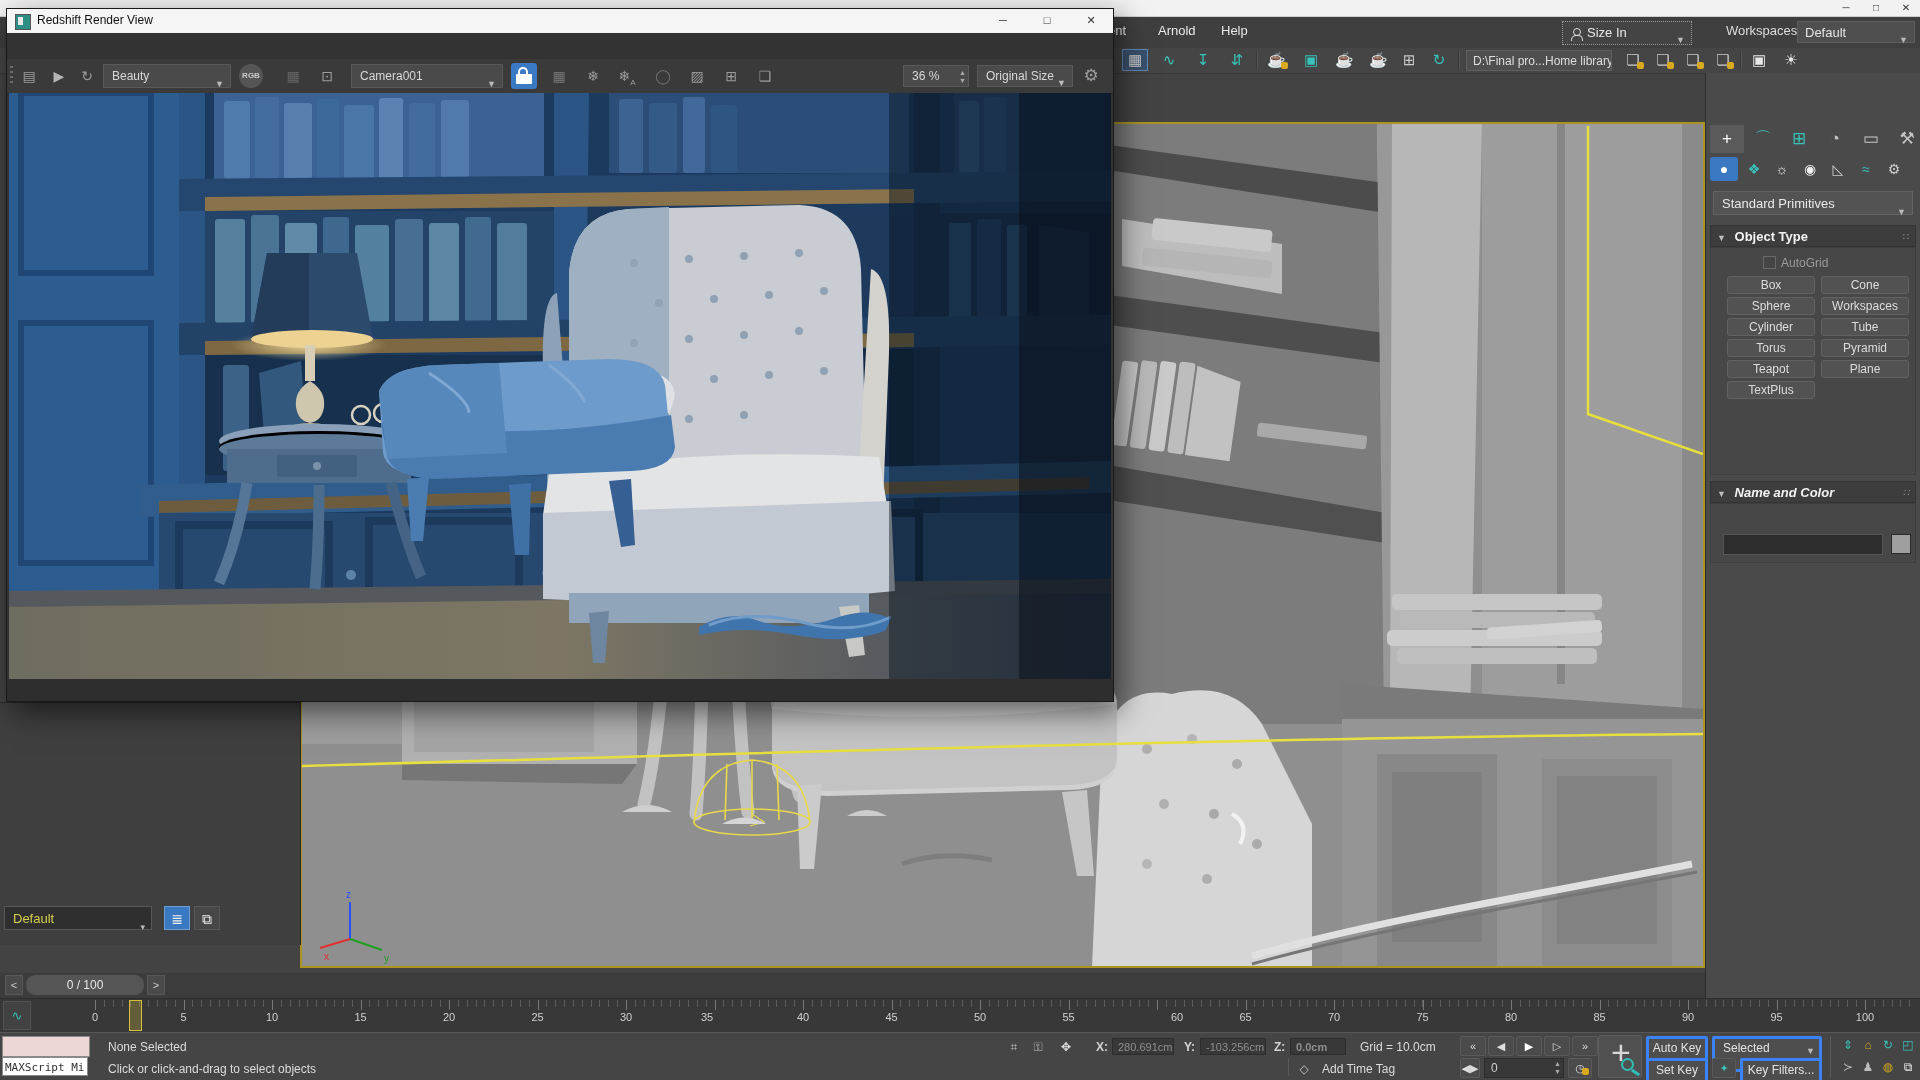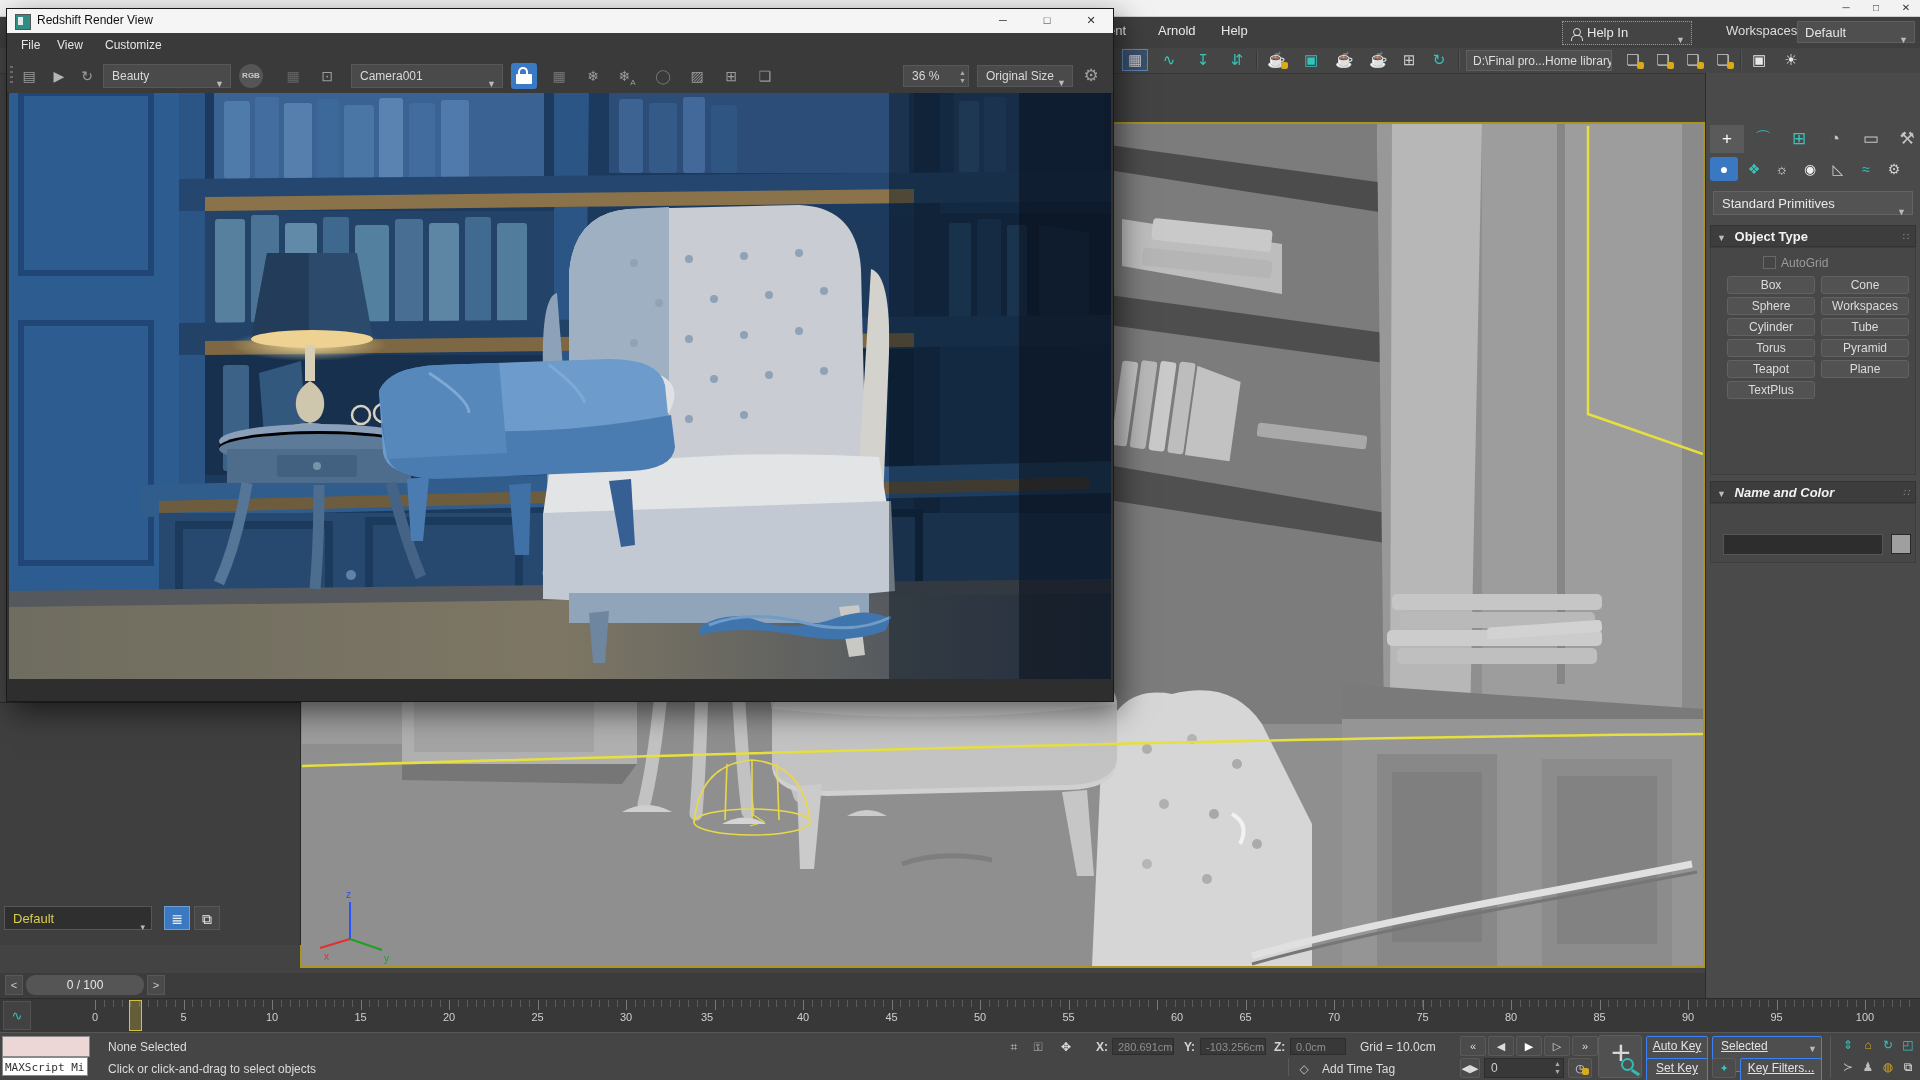--- a/index.html
+++ b/index.html
@@ -86,22 +86,22 @@
   .coord-field{position:absolute;top:5px;height:17px;background:#383838;border:1px solid #2d2d2d;
     color:#8f8f8f;font-size:11px;line-height:17px;padding-left:5px;box-sizing:border-box;}
   .sb-sep{position:absolute;width:1px;background:#5a5a5a;}
   .pb-btn{position:absolute;width:26px;height:20px;background:#4b4b4b;border:1px solid #5a5a5a;border-radius:2px;
     color:#ddd;font-size:11px;text-align:center;line-height:18px;box-sizing:border-box;}
   #bigkey{position:absolute;left:1598px;top:2px;width:44px;height:43px;background:#505050;border:1px solid #5e5e5e;
     border-radius:3px;box-sizing:border-box;}
   #bigkey .plus{position:absolute;left:0;top:-3px;width:44px;text-align:center;font-size:34px;color:#d8d8d8;}
   #bigkey .keyring{position:absolute;right:7px;bottom:6px;width:9px;height:9px;border:2.5px solid #2fbdb5;border-radius:50%;}
   #bigkey .keystem{position:absolute;right:1px;bottom:3px;width:9px;height:3px;background:#2fbdb5;transform:rotate(35deg);}
-  .kbtn{position:absolute;height:36px;background:#4e4e4e;border:1px solid #3b82f6;border-radius:2px;
-    color:#e2e2e2;font-size:12px;text-align:center;box-sizing:border-box;line-height:18px;text-decoration:underline;}
+  .kbtn{position:absolute;height:36px;background:#4e4e4e;border:3px solid #3b82f6;border-radius:2px;
+    color:#e2e2e2;font-size:12px;text-align:center;box-sizing:border-box;line-height:18px;}
   #frame-field{position:absolute;left:1484px;top:25px;width:80px;height:20px;background:#383838;border:1px solid #2d2d2d;
     color:#cfcfcf;font-size:12px;line-height:18px;padding-left:6px;box-sizing:border-box;}
   .spin{position:absolute;right:2px;top:1px;font-size:7px;color:#aaa;line-height:8px;}
   
   #rs-window{left:6px;top:8px;width:1106px;height:692px;background:#323232;border:1px solid #191919;
     box-shadow:6px 10px 28px rgba(0,0,0,.55);z-index:30;}
   #rs-titlebar{position:absolute;left:0;top:0;width:100%;height:24px;background:#f5f5f5;}
   #rs-appicon{position:absolute;left:8px;top:5px;width:14px;height:14px;background:#2d8e86;border:1px solid #555;}
   #rs-appicon::after{content:"";position:absolute;left:2px;top:2px;width:5px;height:8px;background:#e8e8e8;}
   #rs-title{position:absolute;left:30px;top:4px;color:#111;font-size:12px;}
@@ -130,21 +130,21 @@
   <span class="wbtn" style="left:1832px;">─</span>
   <span class="wbtn" style="left:1862px;">□</span>
   <span class="wbtn" style="left:1892px;">✕</span>
 </div>
 
 <div class="abs" id="menu-row">
   <span class="menu-item" style="left:1108px;">ent</span>
   <span class="menu-item" style="left:1158px;">Arnold</span>
   <span class="menu-item" style="left:1221px;">Help</span>
   <div class="abs" id="signin">
-    <span class="person"></span><span>Help In</span>
+    <span class="person"></span><span>Size In</span>
     <span class="dd-arrow" style="margin-top:7px;">▼</span>
   </div>
   <span class="abs" id="workspaces-label">Workspaces:</span>
   <div class="abs" id="workspace-dd">
     <span>Default</span>
     <span class="dd-arrow" style="margin-top:7px;">▼</span>
   </div>
 </div>
 
 <div class="abs" id="main-toolbar">
@@ -356,21 +356,21 @@
 
   <span class="st-ic" style="left:1004px;top:5px;">⌗</span>
   <span class="st-ic" style="left:1028px;top:5px;">⚿</span>
   <span class="st-ic" style="left:1056px;top:5px;color:#e0e0e0;">✥</span>
 
   <span class="coord-lab" style="left:1096px;">X:</span>
   <span class="coord-field" style="left:1112px;width:62px;">280.691cm</span>
   <span class="coord-lab" style="left:1184px;">Y:</span>
   <span class="coord-field" style="left:1200px;width:66px;">-103.256cm</span>
   <span class="coord-lab" style="left:1274px;">Z:</span>
-  <span class="coord-field" style="left:1290px;width:56px;">0.0cm</span>
+  <span class="coord-field" style="left:1290px;width:56px;font-weight:bold;">0.0cm</span>
   <span class="abs txt" style="left:1360px;top:7px;">Grid = 10.0cm</span>
 
   <span class="sb-sep" style="left:1288px;top:25px;height:18px;"></span>
   <span class="st-ic" style="left:1294px;top:27px;">◇</span>
   <span class="abs txt" style="left:1322px;top:29px;">Add Time Tag</span>
 
   <span class="pb-btn" style="left:1460px;top:3px;">«</span>
   <span class="pb-btn" style="left:1488px;top:3px;">◀</span>
   <span class="pb-btn" style="left:1516px;top:3px;color:#fff;">▶</span>
   <span class="pb-btn" style="left:1544px;top:3px;">▷</span>
@@ -457,25 +457,20 @@
   </div>
 </div>
 
 <div class="abs" id="rs-window">
   <div id="rs-titlebar">
     <span id="rs-appicon"></span>
     <span id="rs-title">Redshift Render View</span>
     <span class="rs-wbtn" style="right:88px;">─</span>
     <span class="rs-wbtn" style="right:44px;">□</span>
     <span class="rs-wbtn" style="right:0;">✕</span>
-  </div>
-  <div id="rs-menubar">
-    <span class="rs-menu" style="left:14px;">File</span>
-    <span class="rs-menu" style="left:50px;">View</span>
-    <span class="rs-menu" style="left:98px;">Customize</span>
   </div>
   <div id="rs-toolbar">
     <span class="dots-handle" style="left:3px;top:7px;height:20px;"></span>
     <span class="rs-ic" style="left:10px;">▤</span>
     <span class="rs-ic" style="left:40px;color:#b5b5b5;">▶</span>
     <span class="rs-ic" style="left:68px;">↻</span>
     <div class="rs-dd" style="left:96px;width:128px;">
       <span>Beauty</span><span class="dd-arrow" style="margin-top:8px;">▼</span>
     </div>
     <span id="rs-rgb">RGB</span>

